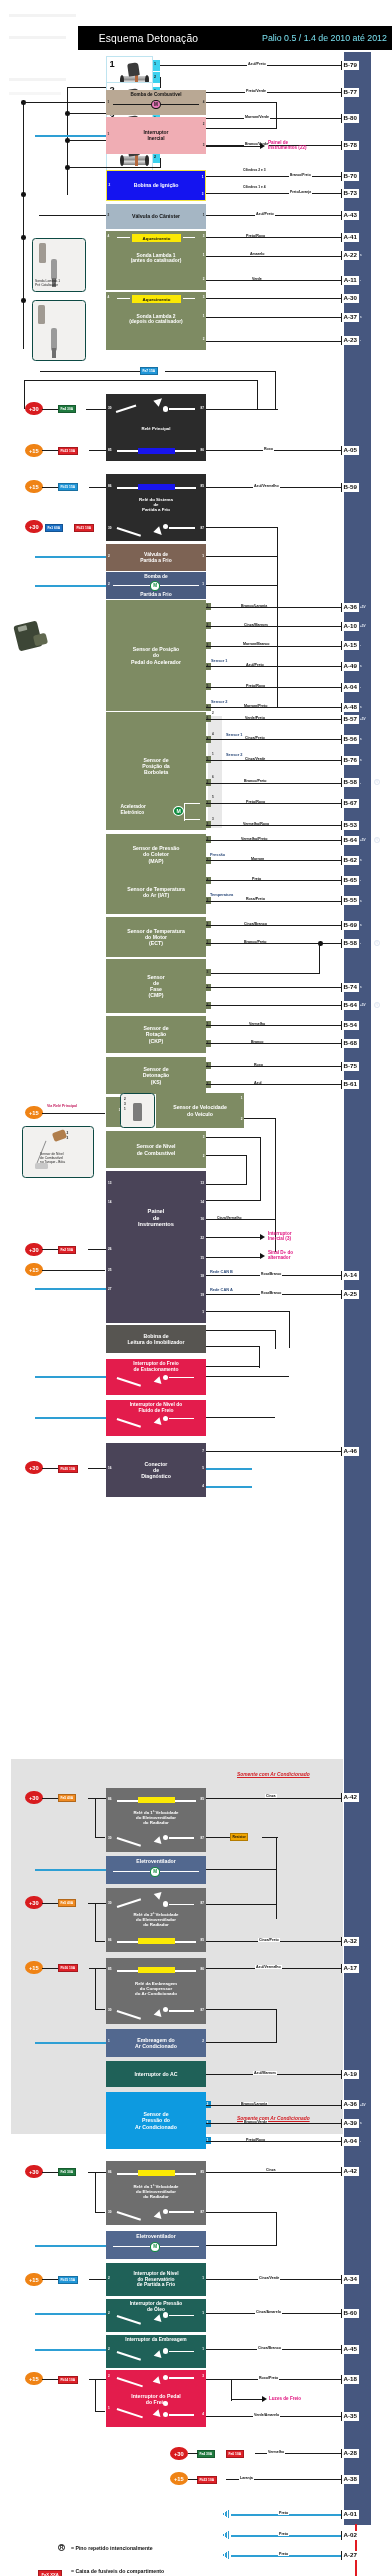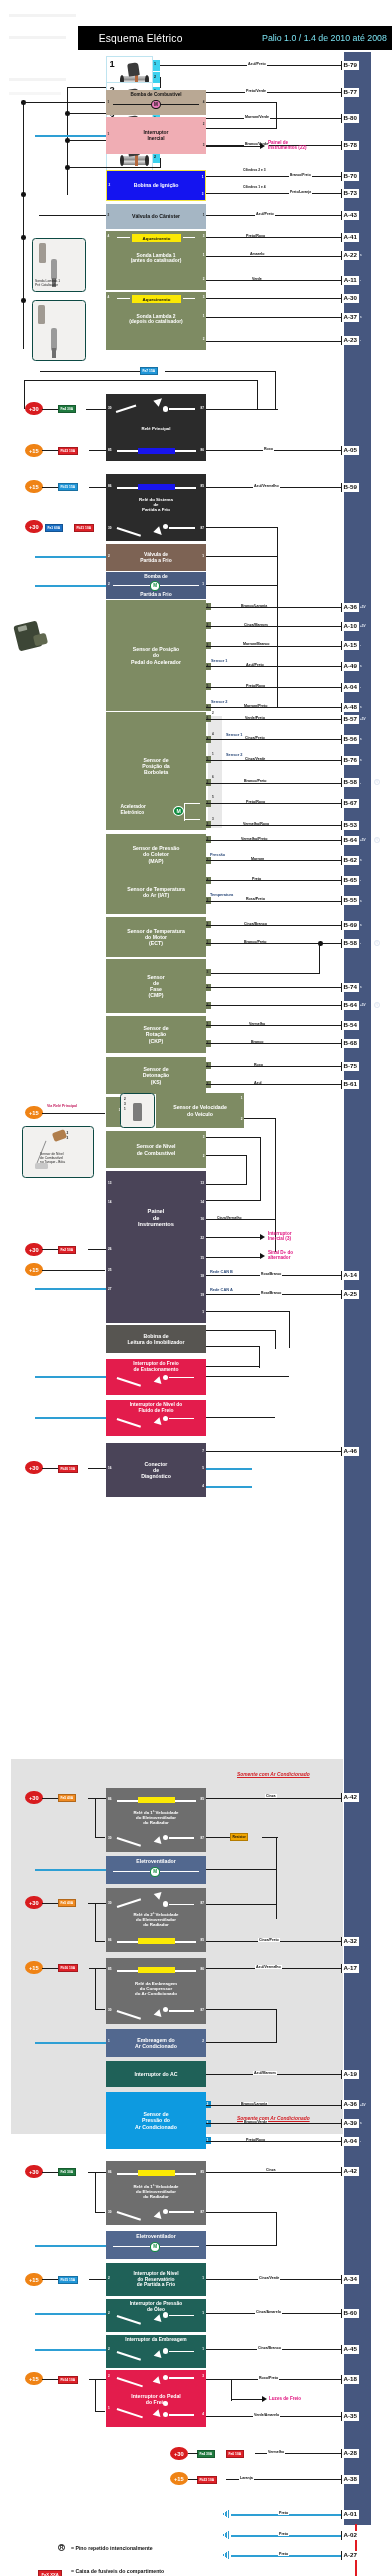--- a/index.html
+++ b/index.html
@@ -115,22 +115,22 @@
 </style>
 </head>
 <body>
 
 <div class="ghostbar" style="left:9.3px;top:14.4px;width:67px;height:2.6px;opacity:.5"></div>
 <div class="ghostbar" style="left:9.3px;top:36px;width:57px;height:2.6px;opacity:.5"></div>
 <div class="ghostbar" style="left:9.3px;top:78px;width:57px;height:2.6px;opacity:.5"></div>
 <div class="ghostbar" style="left:9.3px;top:92px;width:52px;height:2.6px;opacity:.4"></div>
 
 <div class="titlebar">
-  <div class="t-left">Esquema Elétrico</div>
-  <div class="t-right">Palio 1.0 / 1.4 de 2010 até 2008</div>
+  <div class="t-left">Esquema Detonação</div>
+  <div class="t-right">Palio 0.5 / 1.4 de 2010 até 2012</div>
 </div>
 
 <div class="ecu-rail"></div>
 <div class="ecu-rail-tail"></div>
 
 <div id="injectors">
     <div class="injcard" style="left:106px;top:56px;">
       <div class="injnum">1</div>
       <div class="injimg">
         <div class="injbody"></div>

